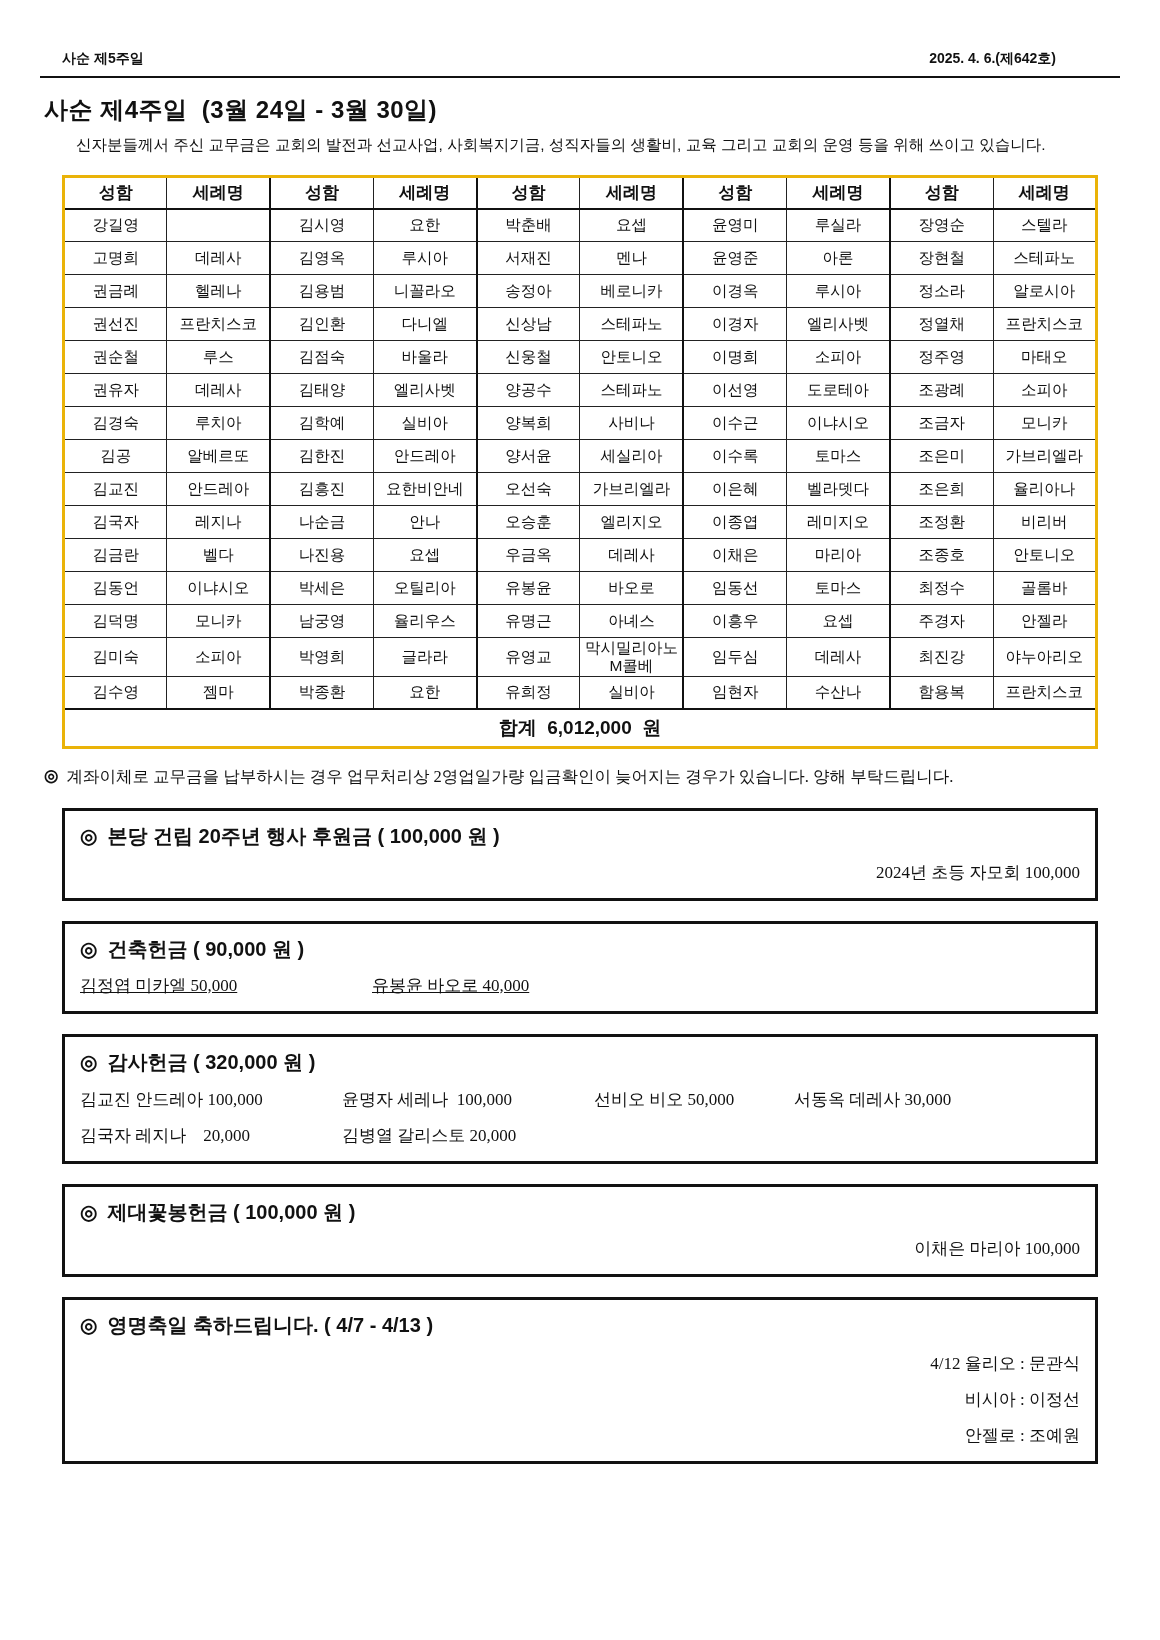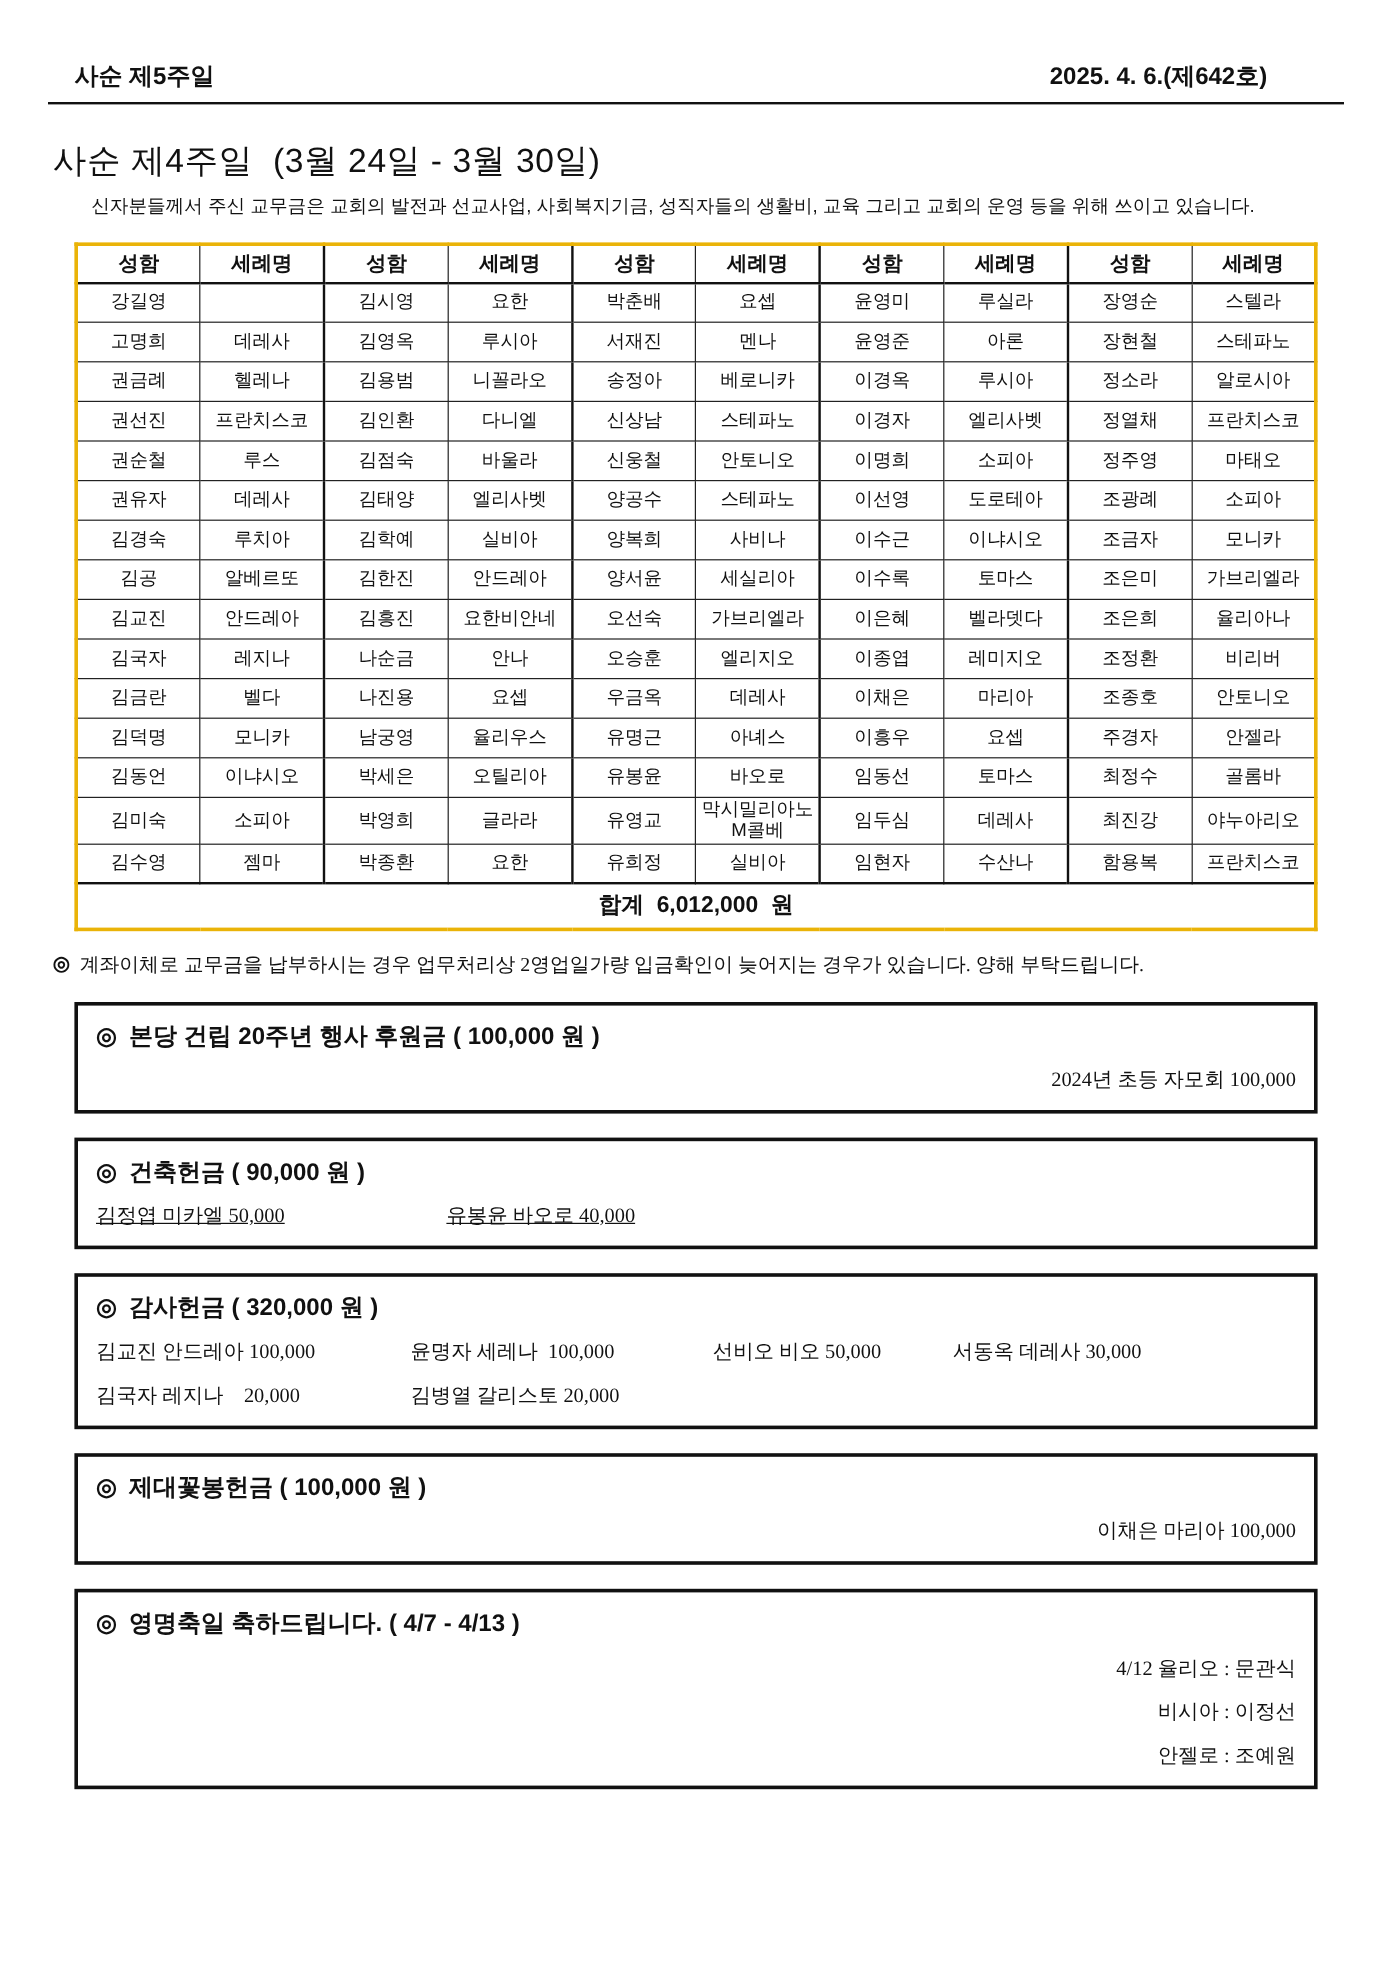--- a/index.html
+++ b/index.html
@@ -4,23 +4,23 @@
 <style>
   * { margin:0; padding:0; box-sizing:border-box; }
   html,body { width:1160px; background:#fff; }
   body { height:1640px; color:#111; font-family:"Liberation Sans", sans-serif; overflow:hidden; }
   .pw { white-space:pre-wrap; }
 
   .header-bar{
     display:flex; justify-content:space-between; align-items:flex-end;
     margin:50px 40px 0; padding:0 64px 8px 22px;
     border-bottom:2px solid #111;
-    font-size:20px; font-weight:bold;
-  }
-  .doc-title{ margin:28px 40px 0 44px; font-size:28px; font-weight:400; letter-spacing:.5px; }
+    font-size:14px; font-weight:bold;
+  }
+  .doc-title{ margin:16px 40px 0 44px; font-size:24px; font-weight:700; letter-spacing:.5px; }
   .doc-subtitle{ margin:9px 40px 0 76px; font-size:15.5px; }
 
   .offering-table{
     width:1036px; margin:19px auto 0;
     border-collapse:collapse; table-layout:fixed;
     border:3px solid #eab308;
   }
   .offering-table th,.offering-table td{
     border:1px solid #222; text-align:center; vertical-align:middle;
     padding:1px 2px; line-height:1.15;
@@ -204,44 +204,44 @@
           <td>나진용</td>
           <td>요셉</td>
           <td>우금옥</td>
           <td>데레사</td>
           <td>이채은</td>
           <td>마리아</td>
           <td>조종호</td>
           <td>안토니오</td>
         </tr>
         <tr>
+          <td>김동언</td>
+          <td>이냐시오</td>
+          <td>박세은</td>
+          <td>오틸리아</td>
+          <td>유봉윤</td>
+          <td>바오로</td>
+          <td>임동선</td>
+          <td>토마스</td>
+          <td>최정수</td>
+          <td>골롬바</td>
+        </tr>
+        <tr>
           <td>김덕명</td>
           <td>모니카</td>
           <td>남궁영</td>
           <td>율리우스</td>
           <td>유명근</td>
           <td>아녜스</td>
           <td>이흥우</td>
           <td>요셉</td>
           <td>주경자</td>
           <td>안젤라</td>
         </tr>
         <tr>
-          <td>김동언</td>
-          <td>이냐시오</td>
-          <td>박세은</td>
-          <td>오틸리아</td>
-          <td>유봉윤</td>
-          <td>바오로</td>
-          <td>임동선</td>
-          <td>토마스</td>
-          <td>최정수</td>
-          <td>골롬바</td>
-        </tr>
-        <tr>
           <td>김미숙</td>
           <td>소피아</td>
           <td>박영희</td>
           <td>글라라</td>
           <td>유영교</td>
           <td>막시밀리아노M콜베</td>
           <td>임두심</td>
           <td>데레사</td>
           <td>최진강</td>
           <td>야누아리오</td>

